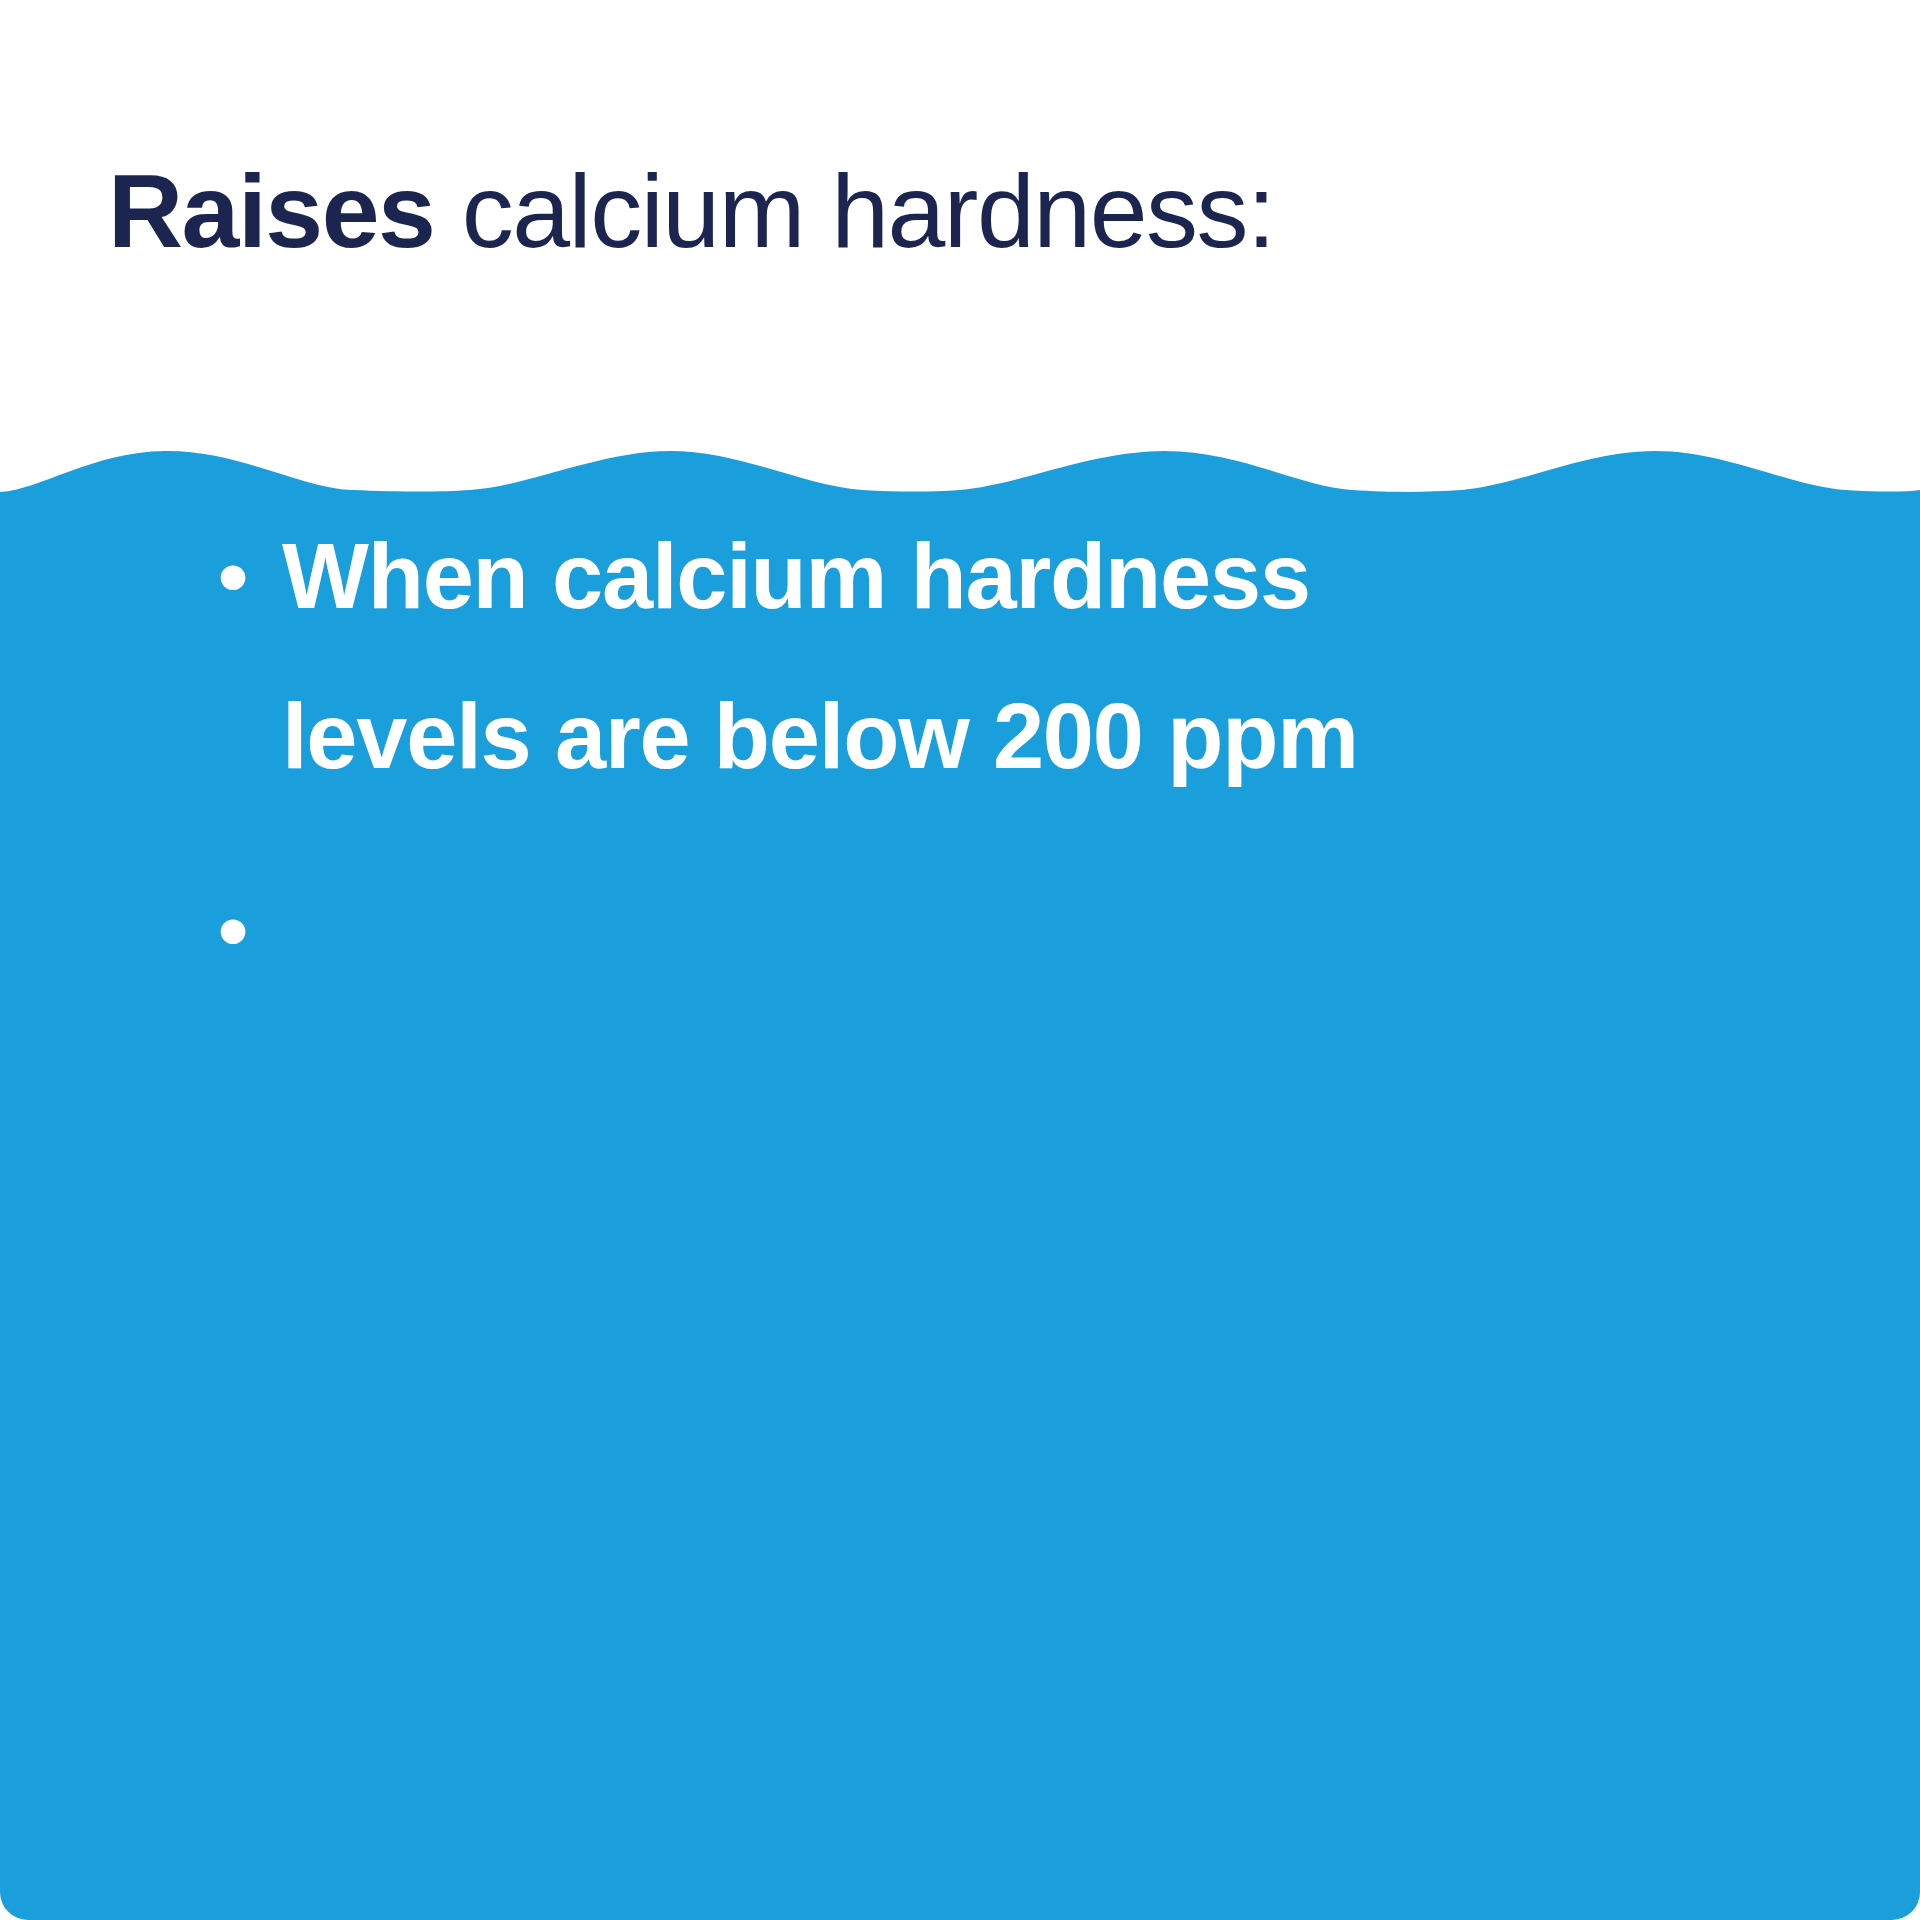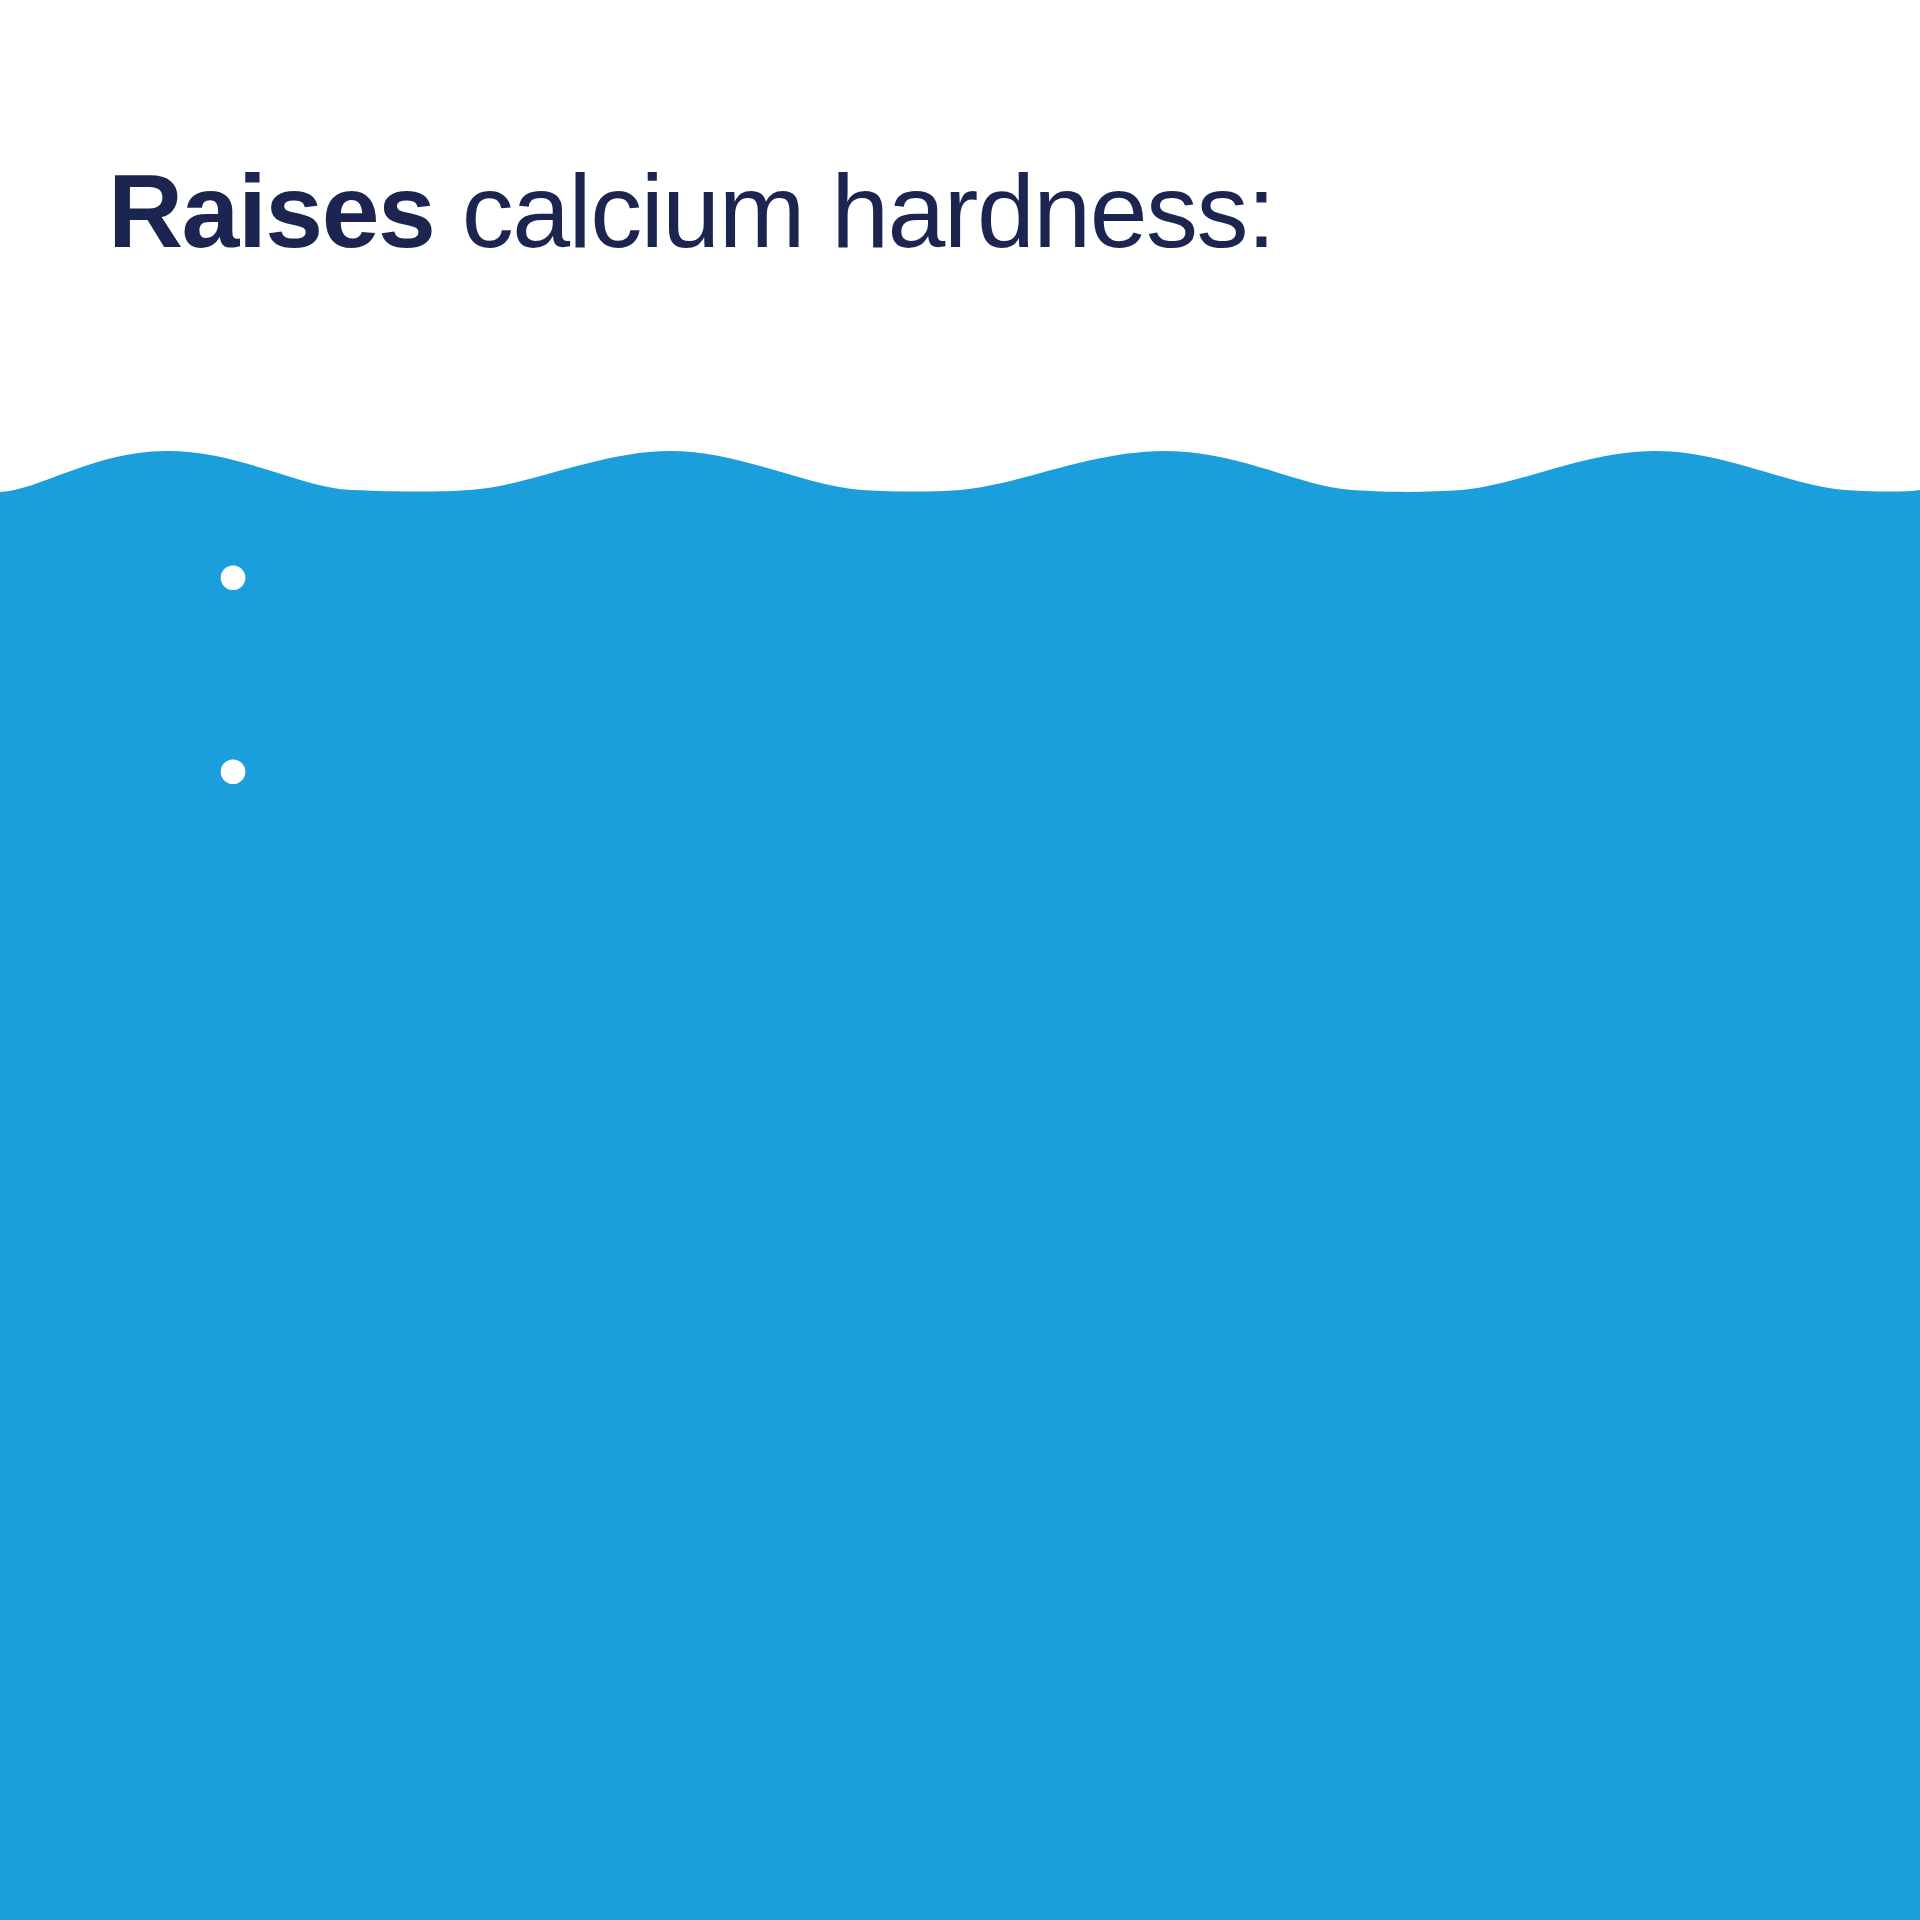--- a/index.html
+++ b/index.html
@@ -14,20 +14,21 @@
     font-family: "Liberation Sans", sans-serif;
     overflow: hidden;
   }
 
   #infographic-card {
     position: relative;
     width: 1920px;
     height: 1920px;
     background: #ffffff;
     overflow: hidden;
+    border-radius: 28px;
   }
 
   
   #heading-zone {
     position: absolute;
     left: 0;
     top: 0;
     width: 1920px;
     height: 445px;
     background: #ffffff;
@@ -138,20 +139,21 @@
              C 1725,21 1790,56 1845,60
              C 1880,62 1905,62 1920,60
              L 1920,110 L 0,110 Z"></path>
   </svg>
 
   <div id="body-zone">
     <ul id="bullet-list">
 
       <li class="bullet-item">
         <span class="bullet-marker">•</span>
+        <span class="bullet-text">When calcium hardness levels are below 200 ppm</span>
       </li>
 
       <li class="bullet-item">
         <span class="bullet-marker">•</span>
       </li>
 
     </ul>
   </div>
 
 </div>

